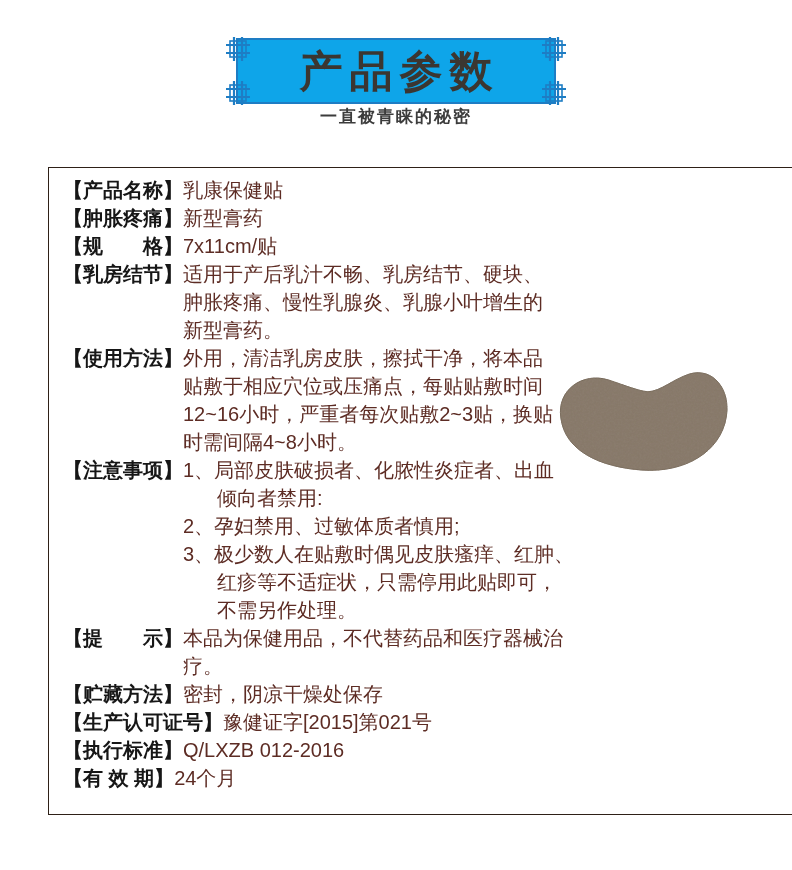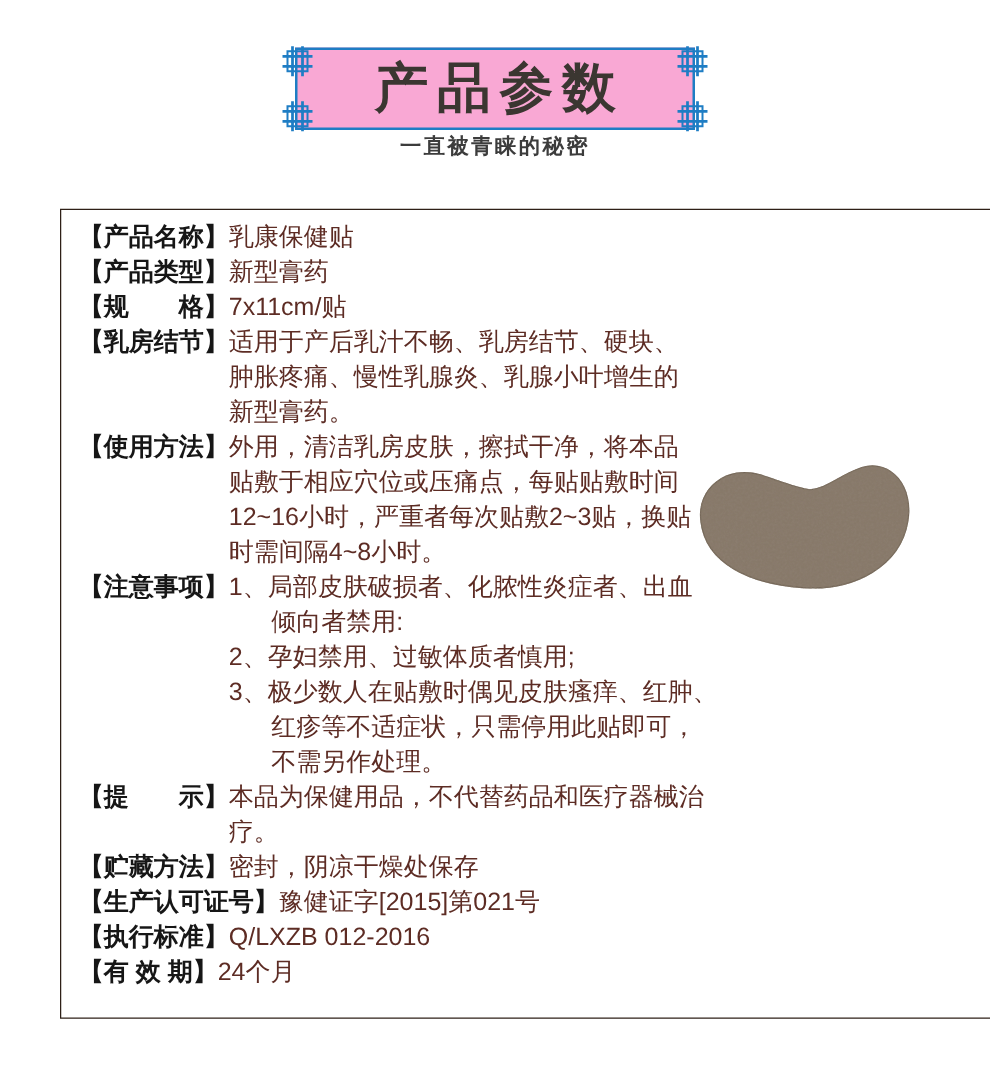--- a/index.html
+++ b/index.html
@@ -11,21 +11,21 @@
   }
   
   .header{position:absolute;left:0;top:0;width:792px;text-align:center;}
   .title-frame{
     position:relative;
     margin:38px auto 0;
     width:320px;height:66px;
     border:2px solid #1e7dc4;
     box-sizing:border-box;
     display:flex;align-items:center;justify-content:center;
-    background:#f9a8d4;
+    background:#0ea5e9;
   }
   .page-title{
     margin:0;
     font-family:"Liberation Serif","DejaVu Serif",serif;
     font-size:43px;font-weight:bold;color:#3b3631;
     letter-spacing:7px;text-indent:7px;
     white-space:nowrap;line-height:1;
   }
   .knot{position:absolute;width:26px;height:26px;}
   .knot svg{display:block;width:26px;height:26px;}
@@ -97,21 +97,21 @@
 <section class="spec-box">
 
   <div class="spec-row">
     <span class="spec-label">【产品名称】</span>
     <div class="spec-value">
       <div class="vline">乳康保健贴</div>
     </div>
   </div>
 
   <div class="spec-row">
-    <span class="spec-label">【产品类型】</span>
+    <span class="spec-label">【肿胀疼痛】</span>
     <div class="spec-value">
       <div class="vline">新型膏药</div>
     </div>
   </div>
 
   <div class="spec-row">
     <span class="spec-label">【规　　格】</span>
     <div class="spec-value">
       <div class="vline">7x11cm/贴</div>
     </div>

